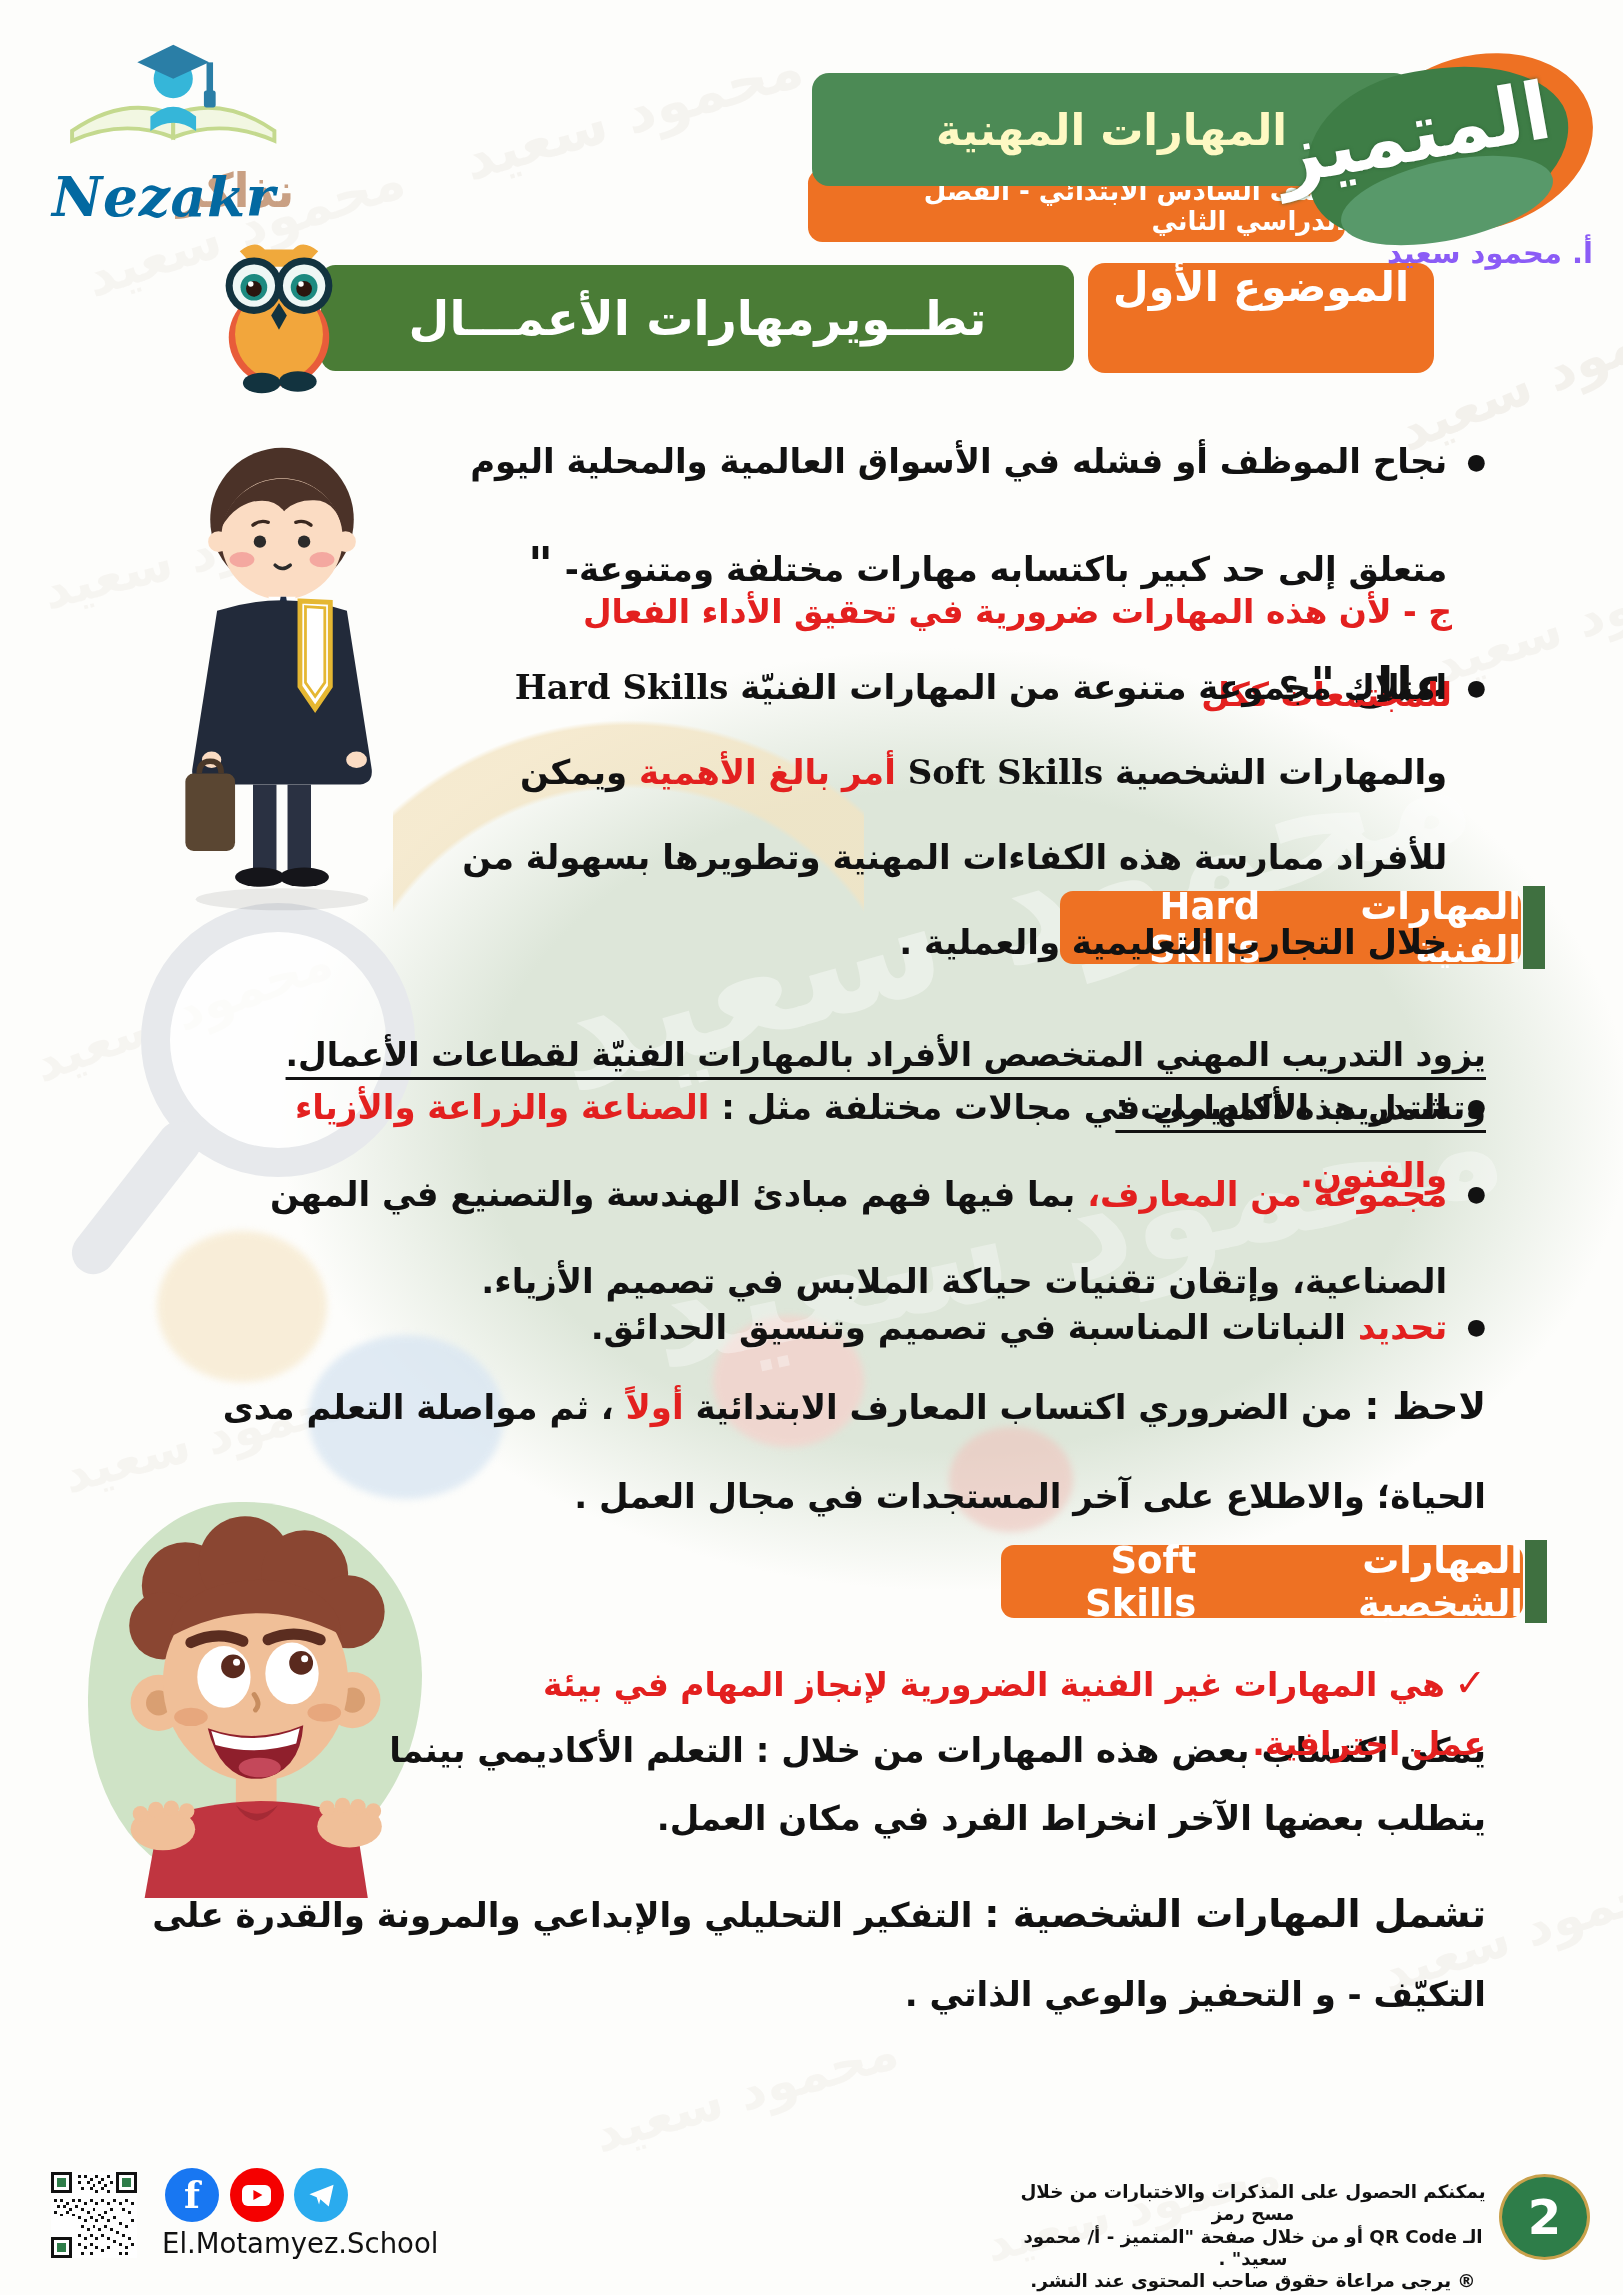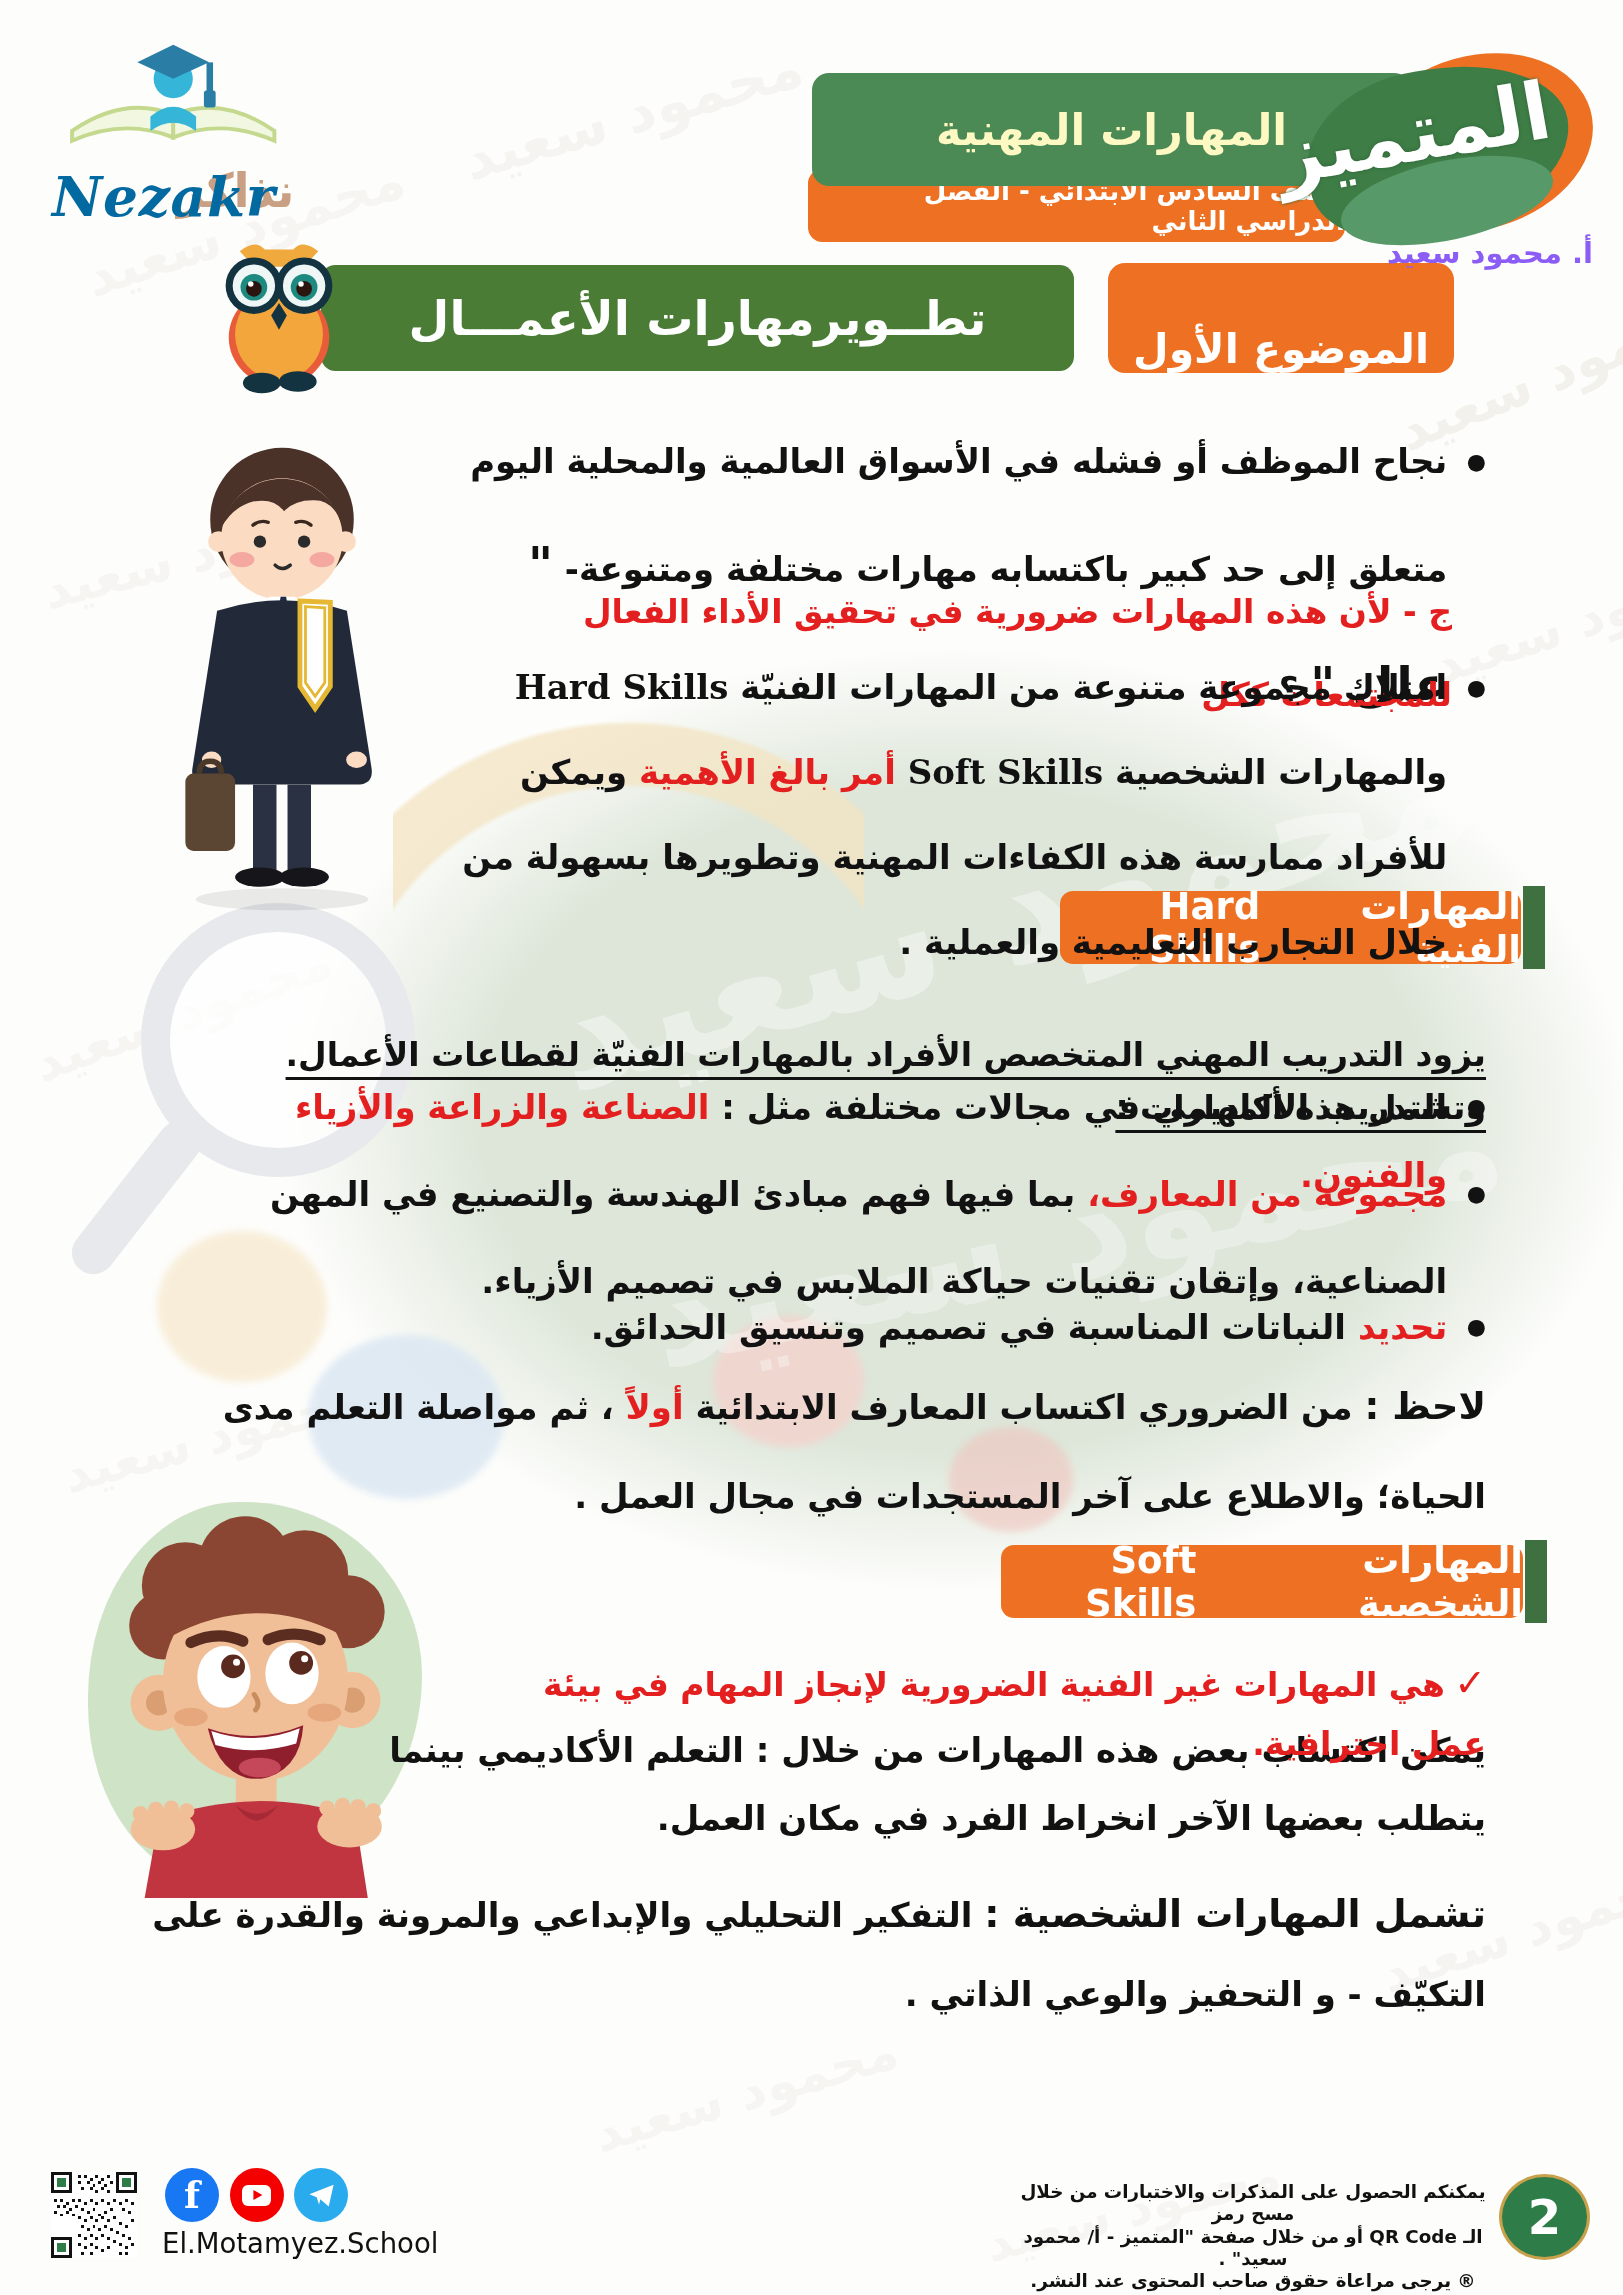--- a/index.html
+++ b/index.html
@@ -39,22 +39,22 @@
   .brand .b-name{position:absolute;left:39px;top:62px;width:209px;text-align:center;color:#ffffff;
       font-size:79px;font-weight:bold;transform:rotate(-10deg);
       text-shadow:0 0 3.9px #2f6136;}
   .brand .b-teacher{position:absolute;left:69px;top:216px;width:236px;text-align:center;color:#8b5cf6;
       font-size:29px;font-weight:bold;}
   
   .topic-green{position:absolute;left:321px;top:265px;width:753px;height:106px;background:#4a7c36;
       border-radius:14.4px;z-index:3;display:flex;align-items:center;justify-content:center;
       color:#fff;font-size:47px;font-weight:bold;}
   .topic-orange{position:absolute;left:1088px;top:263px;width:346px;height:110px;background:#ee7123;
-      border-radius:17px;z-index:3;display:flex;align-items:flex-end;justify-content:center;
-      color:#fff;font-size:41px;font-weight:bold;margin-left:20px;}
+      border-radius:17px;z-index:3;display:flex;align-items:flex-start;justify-content:center;
+      color:#fff;font-size:41px;font-weight:bold;}
   
   .skills-banner{position:absolute;height:73px;background:#ee7123;border-radius:13px;z-index:5;
       display:flex;align-items:center;justify-content:center;color:#fff;font-size:37px;font-weight:bold;gap:11.8px;}
   .skills-banner .bar{position:absolute;right:-23.6px;top:-5.2px;bottom:-5.2px;width:22px;background:#3f7040;}
   .hardb{left:1060px;top:891px;width:461px;}
   .softb{left:1001px;top:1545px;width:522px;}
   
   .para{position:absolute;color:#121212;font-weight:bold;font-size:34px;line-height:2.5;
       text-align:right;z-index:6;}
   .red{color:#e3201f;}

